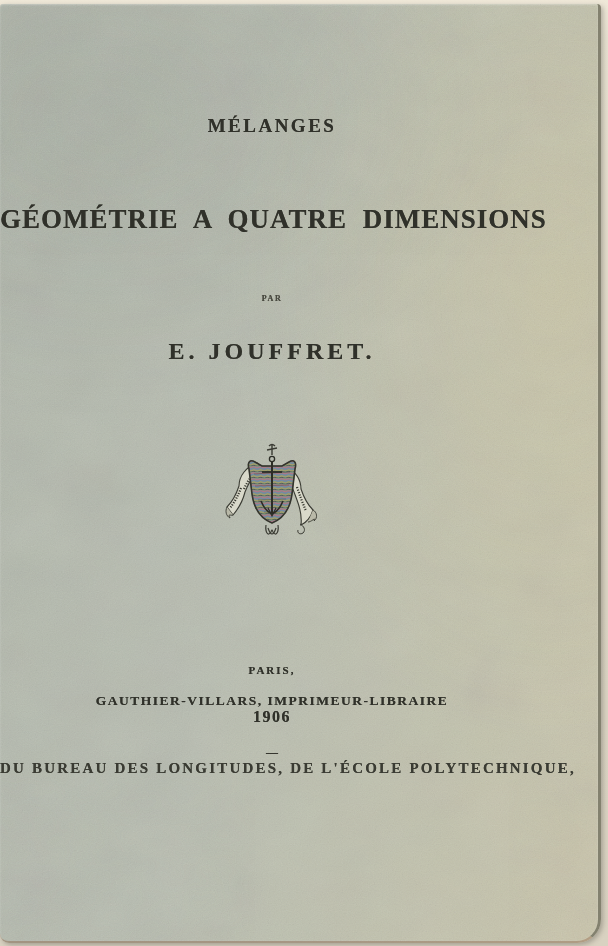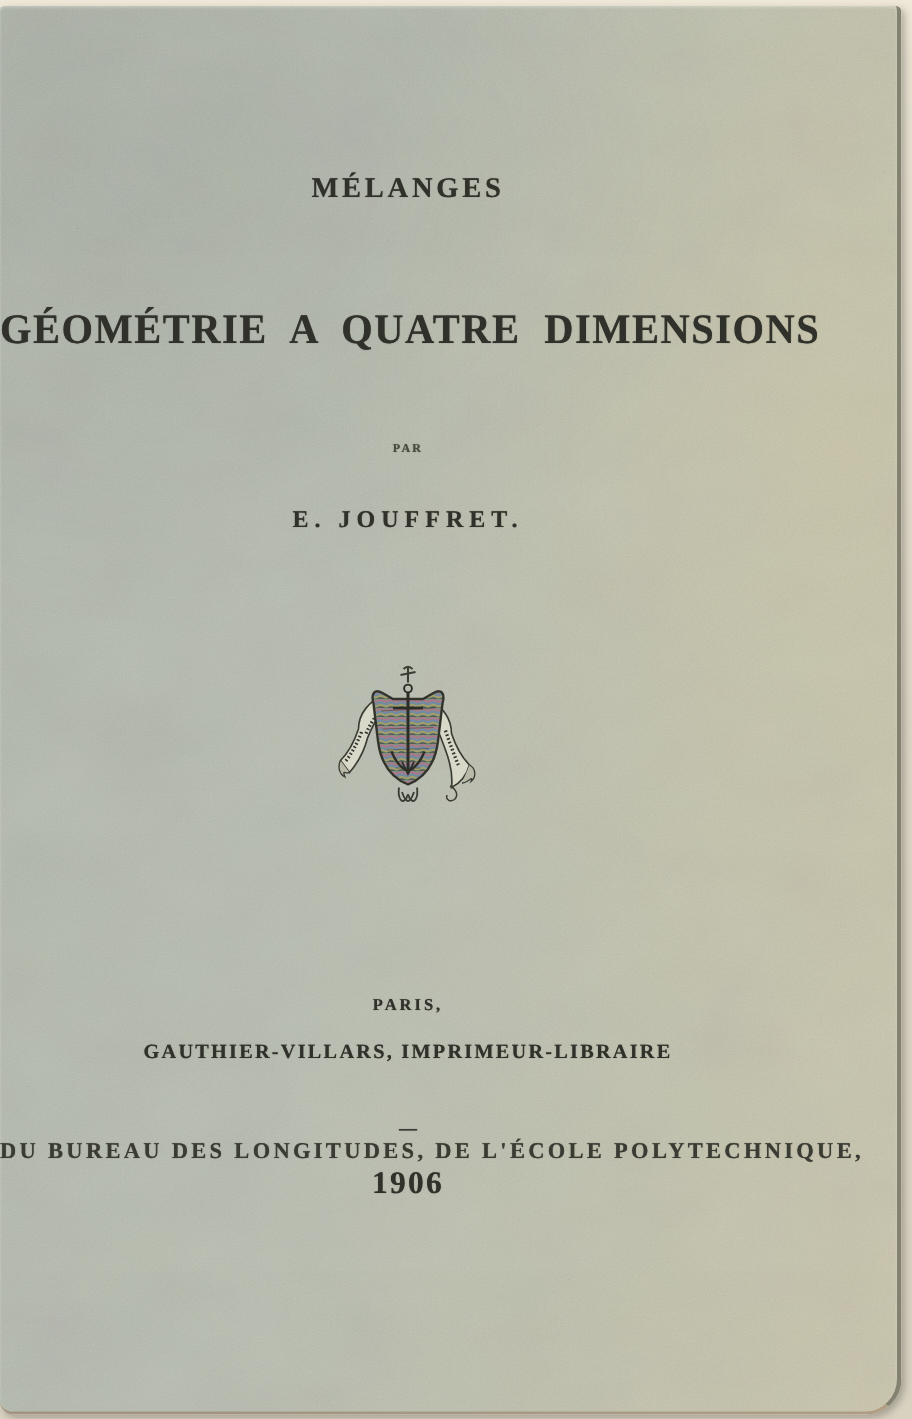--- a/index.html
+++ b/index.html
@@ -22,27 +22,27 @@
   }
   .texture{position:absolute;left:0;top:0;width:100%;height:100%;pointer-events:none;}
   .content{position:absolute;left:0;top:0;width:544px;height:100%;}
   .line{position:absolute;width:100%;text-align:center;color:#30312a;
         text-shadow:0 0 0.6px rgba(48,49,42,0.75);white-space:nowrap;}
   .t-melanges{top:111px;font-size:19px;font-weight:bold;letter-spacing:2.5px;}
   .t-de{top:163px;font-size:9px;font-weight:bold;letter-spacing:1.5px;color:#4a4b41;}
   .t-main{top:200px;font-size:27px;font-weight:bold;letter-spacing:1px;word-spacing:8px;
           transform:scaleY(1.04);}
   .t-par{top:290px;font-size:8px;font-weight:bold;letter-spacing:1.5px;color:#4a4b41;}
-  .t-author{top:334px;font-size:16px;font-weight:bold;letter-spacing:4px;}
+  .t-author{top:334px;font-size:24px;font-weight:bold;letter-spacing:4px;}
   .t-paris{top:660px;font-size:11px;font-weight:bold;letter-spacing:2px;}
   .t-publisher{top:689px;font-size:13.5px;font-weight:bold;letter-spacing:1.5px;}
   .t-pubsub{top:712px;font-size:15px;font-weight:bold;letter-spacing:2.2px;color:#3a3b33;margin-top:44px;}
   .t-address{top:729px;font-size:12.5px;letter-spacing:0.4px;}
   .t-dash{top:741px;font-size:12px;font-weight:bold;}
-  .t-year{top:772px;font-size:21px;font-weight:bold;letter-spacing:1.5px;}
+  .t-year{top:704px;font-size:16px;font-weight:bold;letter-spacing:1.5px;}
   .emblem{position:absolute;left:224px;top:438px;width:96px;height:98px;}
 </style>
 </head>
 <body>
 
 <div class="cover">
 
   <svg class="texture" xmlns="http://www.w3.org/2000/svg">
     <filter id="grain">
       <feTurbulence type="fractalNoise" baseFrequency="0.85" numOctaves="2" stitchTiles="stitch"></feTurbulence>

